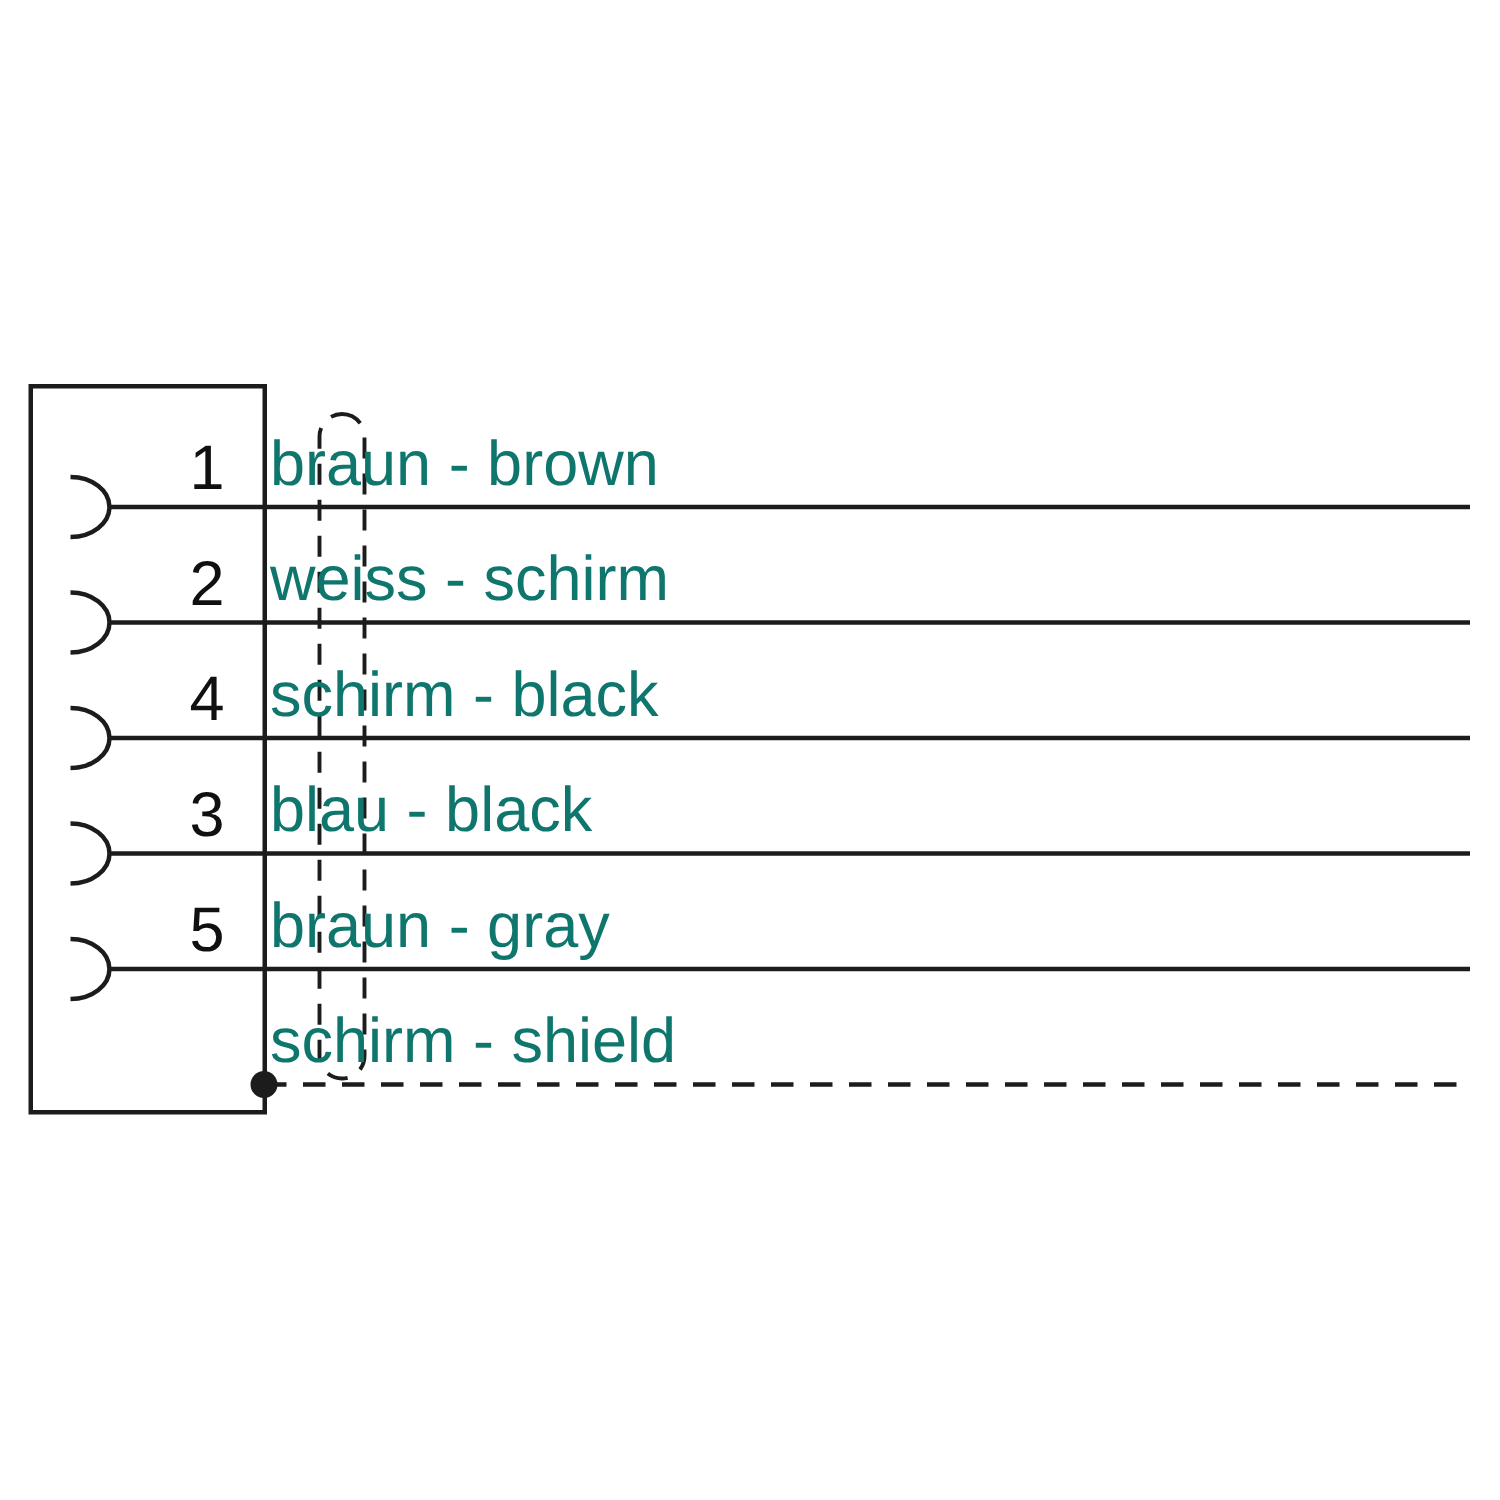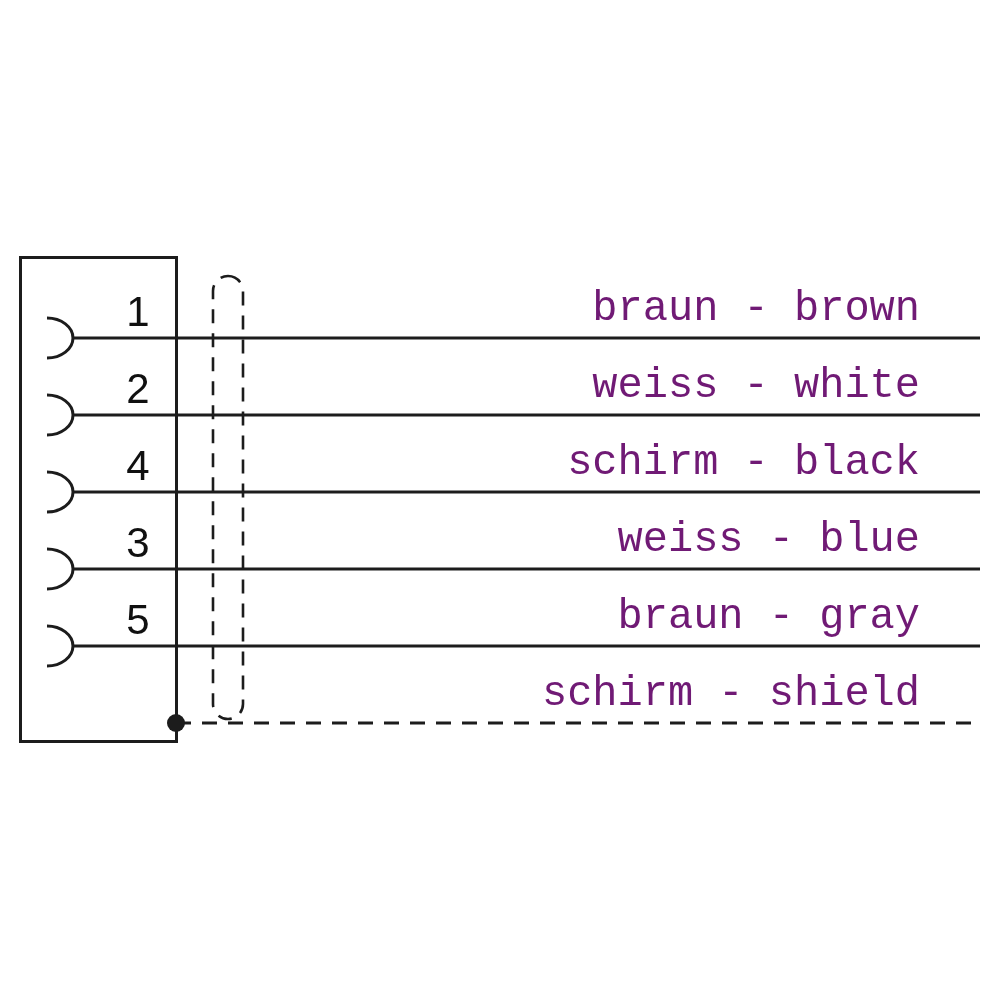--- a/index.html
+++ b/index.html
@@ -20,26 +20,25 @@
     position: absolute;
     left: 0;
     top: 0;
     width: 1000px;
     height: 1000px;
   }
   .wire-label {
     position: absolute;
     left: 180px;
     width: 740px;
-    text-align: right;
+    text-align: left;
     font-size: 42px;
     line-height: 1.15;
     white-space: nowrap;
-    color: #701a75;
-    font-family: Liberation Mono, monospace;
+    color: #0f766e;
   }
   .pin-number {
     position: absolute;
     left: 106px;
     width: 64px;
     text-align: center;
     font-size: 42px;
     line-height: 1.15;
     white-space: nowrap;
     color: #101010;
@@ -85,31 +84,31 @@
     <circle cx="176" cy="723" r="9" fill="#1c1c1c" stroke="none"></circle>
   </svg>
 
   <div class="row1">
     <div class="pin-number">1</div>
     <div class="wire-label">braun - brown</div>
   </div>
 
   <div class="row2">
     <div class="pin-number">2</div>
-    <div class="wire-label">weiss - white</div>
+    <div class="wire-label">weiss - schirm</div>
   </div>
 
   <div class="row3">
     <div class="pin-number">4</div>
     <div class="wire-label">schirm - black</div>
   </div>
 
   <div class="row4">
     <div class="pin-number">3</div>
-    <div class="wire-label">weiss - blue</div>
+    <div class="wire-label">blau - black</div>
   </div>
 
   <div class="row5">
     <div class="pin-number">5</div>
     <div class="wire-label">braun - gray</div>
   </div>
 
   <div class="row6">
     <div class="wire-label">schirm - shield</div>
   </div>

